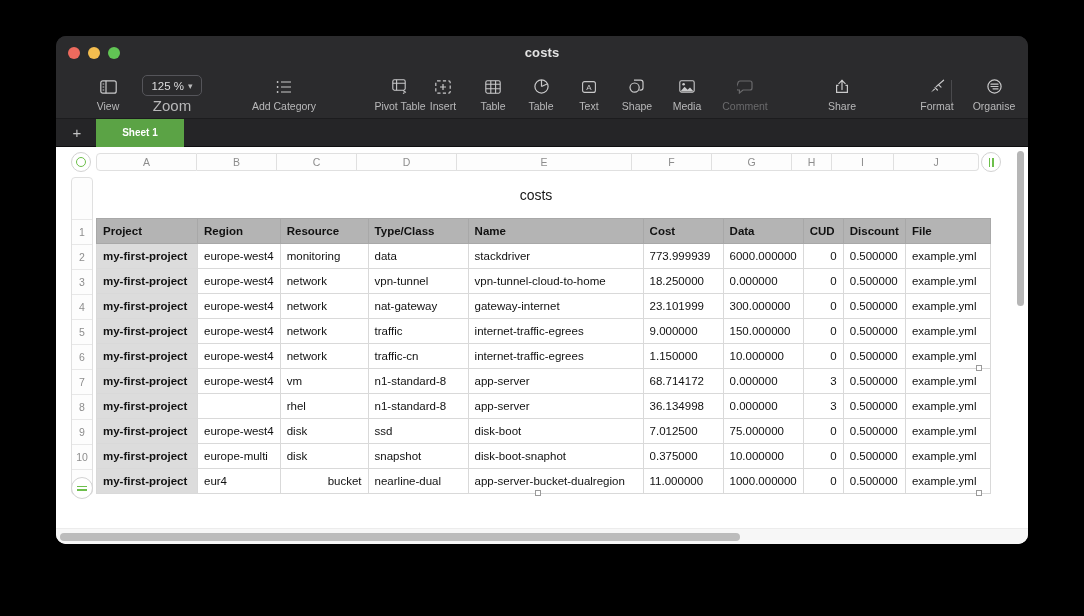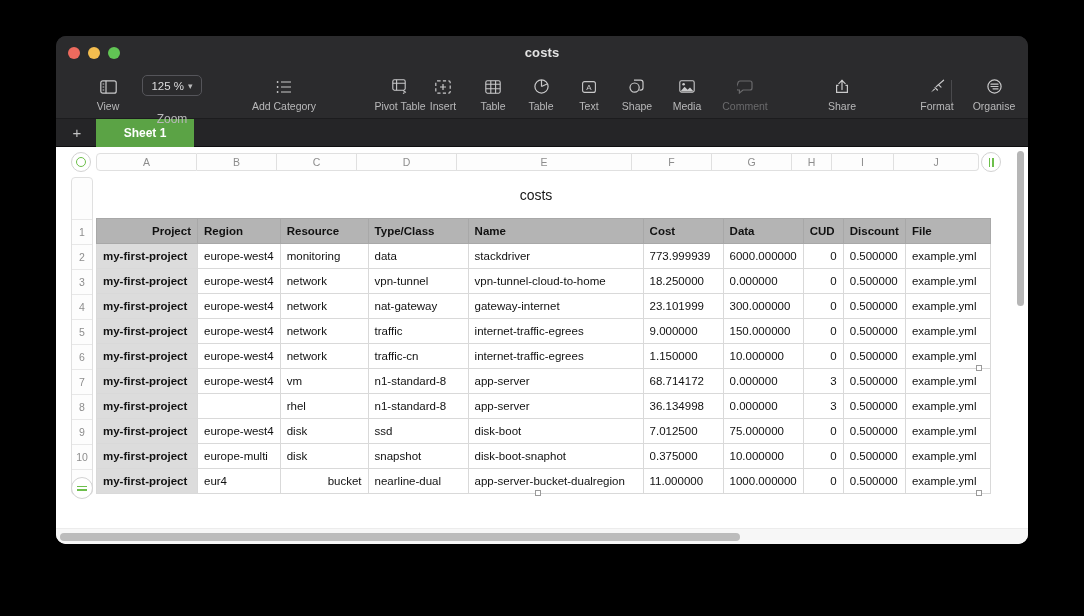--- a/index.html
+++ b/index.html
@@ -77,21 +77,21 @@
     margin: 5px auto 0;
     width: 60px; height: 21px;
     border: 1px solid #55555a;
     border-radius: 5px;
     display: flex; align-items: center; justify-content: center;
     gap: 4px;
     font-size: 11.5px; color: #dcdcdd;
     cursor: default;
   }
   #zoom-pill .chev { font-size: 9px; color: #b9b9ba; }
-  #zoom-tool .lbl { display: block; font-size: 12px; color: #b9b9ba; margin-top: 16px; }
+  #zoom-tool .lbl { display: block; font-size: 15px; color: #b9b9ba; margin-top: 1px; }
 
   .tool-sep {
     position: absolute;
     top: 10px; width: 1px; height: 22px;
     background: #4a4a4d;
   }
 
   
   #tabbar {
     height: 28px;
@@ -103,24 +103,24 @@
   }
   #add-sheet {
     width: 18px; height: 18px;
     color: #c3c3c4; font-size: 15px;
     display: flex; align-items: center; justify-content: center;
     cursor: default;
   }
   .sheet-tab {
     background: #5ba345;
     color: #fff;
-    font-size: 12px; font-weight: bold;
+    font-size: 10px; font-weight: bold;
     border-radius: 5px;
     padding: 20px 0;
-    width: 98px;
+    width: 88px;
     text-align: center;
     cursor: default;
   }
 
   
   #canvas {
     position: relative;
     height: 397px;
     background: #ffffff;
     overflow: hidden;
@@ -498,21 +498,21 @@
         <div class="rowhdr">9</div>
         <div class="rowhdr">10</div>
         <div class="rowhdr">11</div>
       </div>
 
     <div id="sheet-title">costs</div>
 
     <table id="grid">
       <thead>
           <tr>
-            <th style="width: 101px; text-align: right;">Project</th>
+            <th style="width: 101px;">Project</th>
             <th style="width: 80px;">Region</th>
             <th style="width: 80px;">Resource</th>
             <th style="width: 100px;">Type/Class</th>
             <th style="width: 175px;">Name</th>
             <th style="width: 80px;">Cost</th>
             <th style="width: 80px;">Data</th>
             <th style="width: 40px;">CUD</th>
             <th style="width: 62px;">Discount</th>
             <th style="width: 85px;">File</th>
           </tr>

